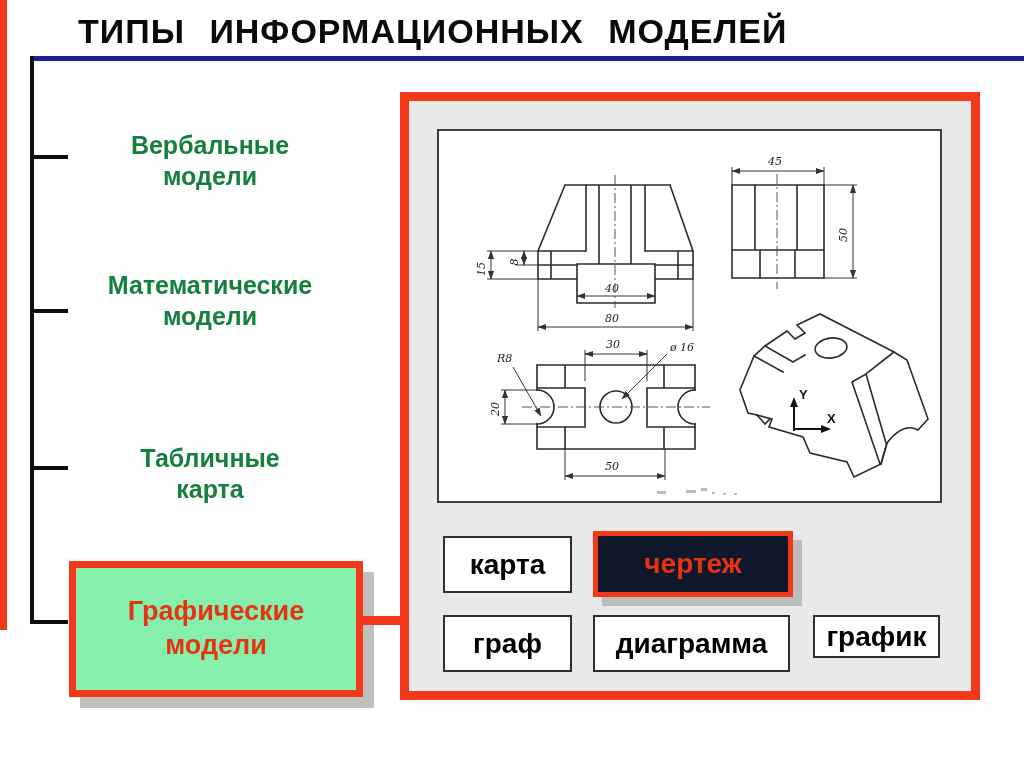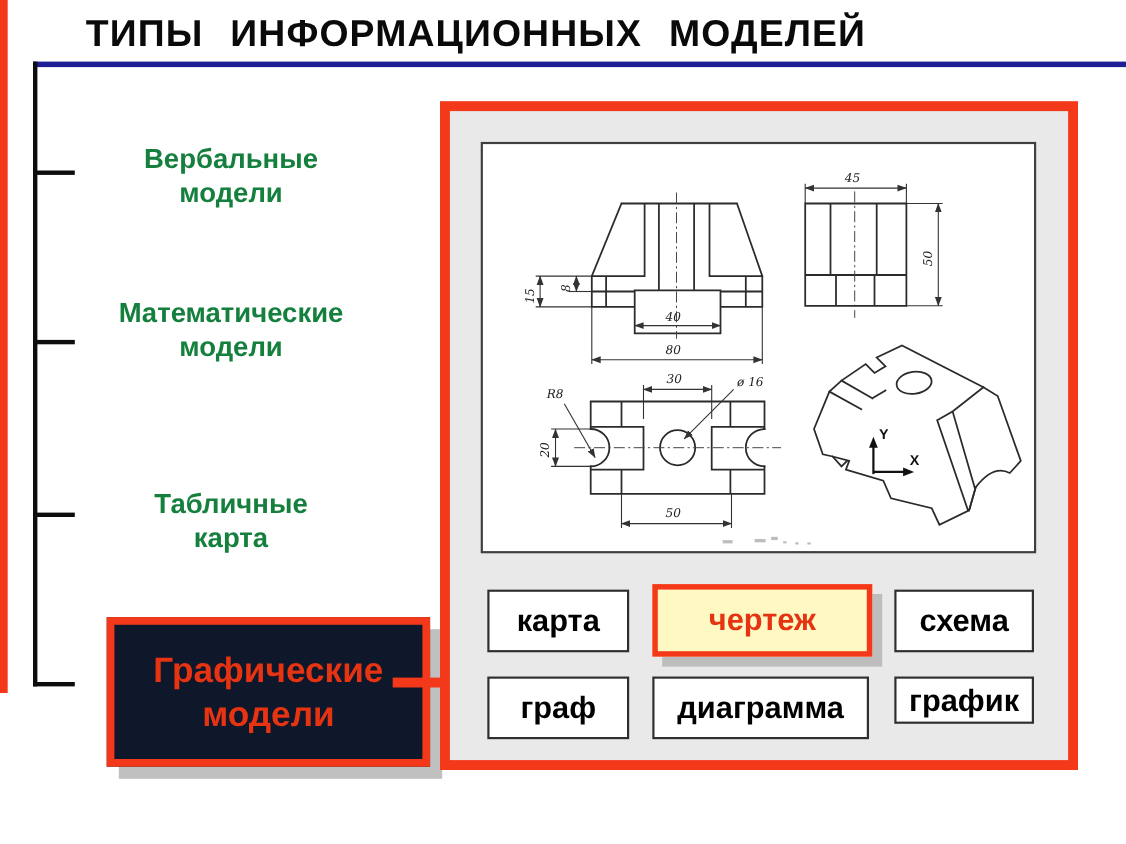--- a/index.html
+++ b/index.html
@@ -11,35 +11,35 @@
   .title{position:absolute;left:78px;top:12px;width:640px;font-size:34px;font-weight:bold;
          color:#0a0a0a;letter-spacing:1px;word-spacing:14px;white-space:nowrap;}
   
   .blue-line{position:absolute;left:30px;top:56px;width:994px;height:5px;background:#1e1e96;}
   
   .tree-vline{position:absolute;left:30px;top:56px;width:4px;height:568px;background:#0d0d0d;}
   .tick{position:absolute;left:30px;width:38px;height:4px;background:#0d0d0d;}
   .tree-label{position:absolute;left:60px;width:300px;text-align:center;font-size:25px;
               font-weight:bold;color:#15803d;line-height:1.25;white-space:pre-line;}
   
-  .cat-box{position:absolute;left:69px;top:561px;width:294px;height:136px;background:#0f172a;
+  .cat-box{position:absolute;left:69px;top:561px;width:294px;height:136px;background:#86efac;
            border:7px solid #f4391b;box-sizing:border-box;box-shadow:11px 11px 0 #c0c0c0;
            display:flex;align-items:center;justify-content:center;text-align:center;
-           font-size:32px;font-weight:bold;color:#e63312;line-height:1.25;white-space:pre-line;margin-left:28px;}
+           font-size:27px;font-weight:bold;color:#e63312;line-height:1.25;white-space:pre-line;}
   .connector{position:absolute;left:357px;top:616px;width:50px;height:9px;background:#f4391b;}
   
   .panel{position:absolute;left:400px;top:92px;width:580px;height:608px;background:#e9e9e9;
          border:9px solid #f4391b;box-sizing:border-box;}
   .draw-area{position:absolute;left:28px;top:28px;width:505px;height:374px;background:#fff;
              border:2px solid #3f3f3f;box-sizing:border-box;}
   
   .opt{position:absolute;display:flex;align-items:center;justify-content:center;
        font-size:28px;font-weight:bold;color:#000;background:#fff;border:2px solid #2f2f2f;
        box-sizing:border-box;}
-  .opt.hl{background:#fef9c3;border:5px solid #f4391b;color:#e63312;
+  .opt.hl{background:#0f172a;border:5px solid #f4391b;color:#e63312;
           box-shadow:9px 9px 0 #bdbdbd;}
   
   svg .ln{stroke:#2b2b2b;stroke-width:1.6;fill:none;stroke-linecap:square;}
   svg .thin{stroke:#333;stroke-width:1;fill:none;}
   svg .cl{stroke:#444;stroke-width:0.9;fill:none;stroke-dasharray:10 3 2 3;}
   svg text.dim{font-family:"DejaVu Serif",serif;font-style:italic;font-size:11px;fill:#222;}
   svg text.axis{font-family:"Liberation Sans",sans-serif;font-size:13px;font-weight:bold;fill:#111;}
   svg .smudge{fill:#9a9a9a;opacity:.65;}
 </style>
 </head>
@@ -175,19 +175,18 @@
           <path d="M355,298 H384" stroke="#111" stroke-width="2" fill="none"></path>
           <polygon points="392,298 382,294 382,302" fill="#111"></polygon>
           <text class="axis" x="360" y="268">Y</text>
           <text class="axis" x="388" y="292">X</text>
         </g>
       </svg>
     </div>
 
     <div class="opt" style="left:34px;top:435px;width:129px;height:57px">карта</div>
     <div class="opt hl" style="left:184px;top:430px;width:200px;height:66px">чертеж</div>
-    <div class="opt" style="left:404px;top:435px;width:127px;height:57px">схема</div>
     <div class="opt" style="left:34px;top:514px;width:129px;height:57px">граф</div>
     <div class="opt" style="left:184px;top:514px;width:197px;height:57px">диаграмма</div>
     <div class="opt" style="left:404px;top:514px;width:127px;height:43px">график</div>
   </div>
 
 </div>
 
 </body></html>

